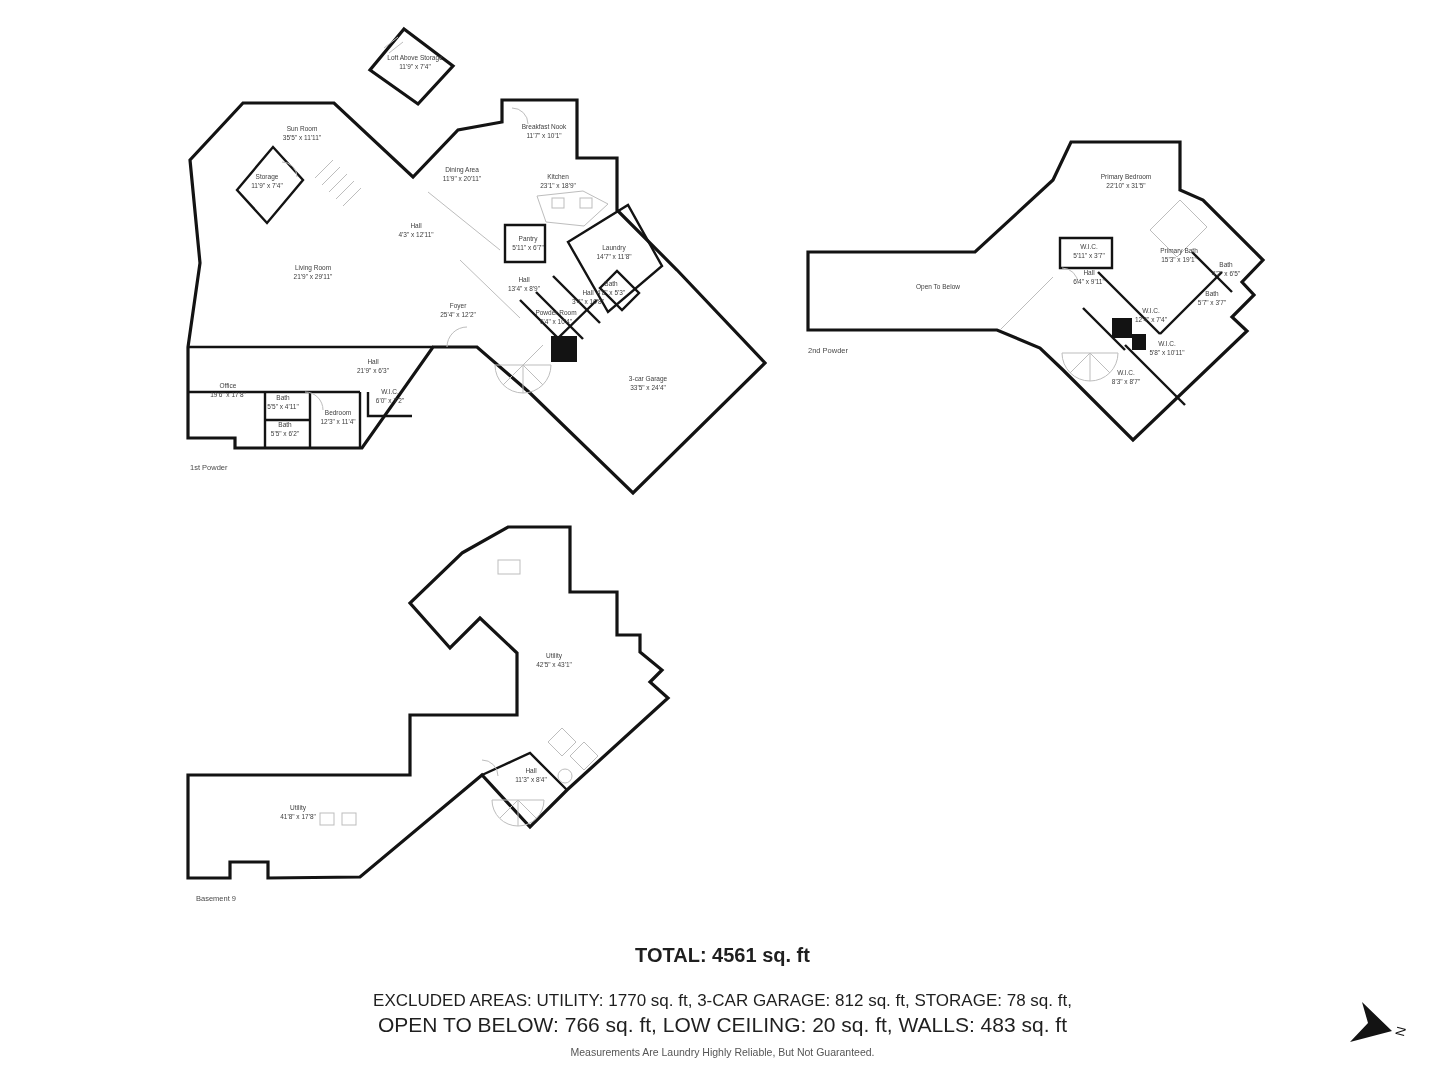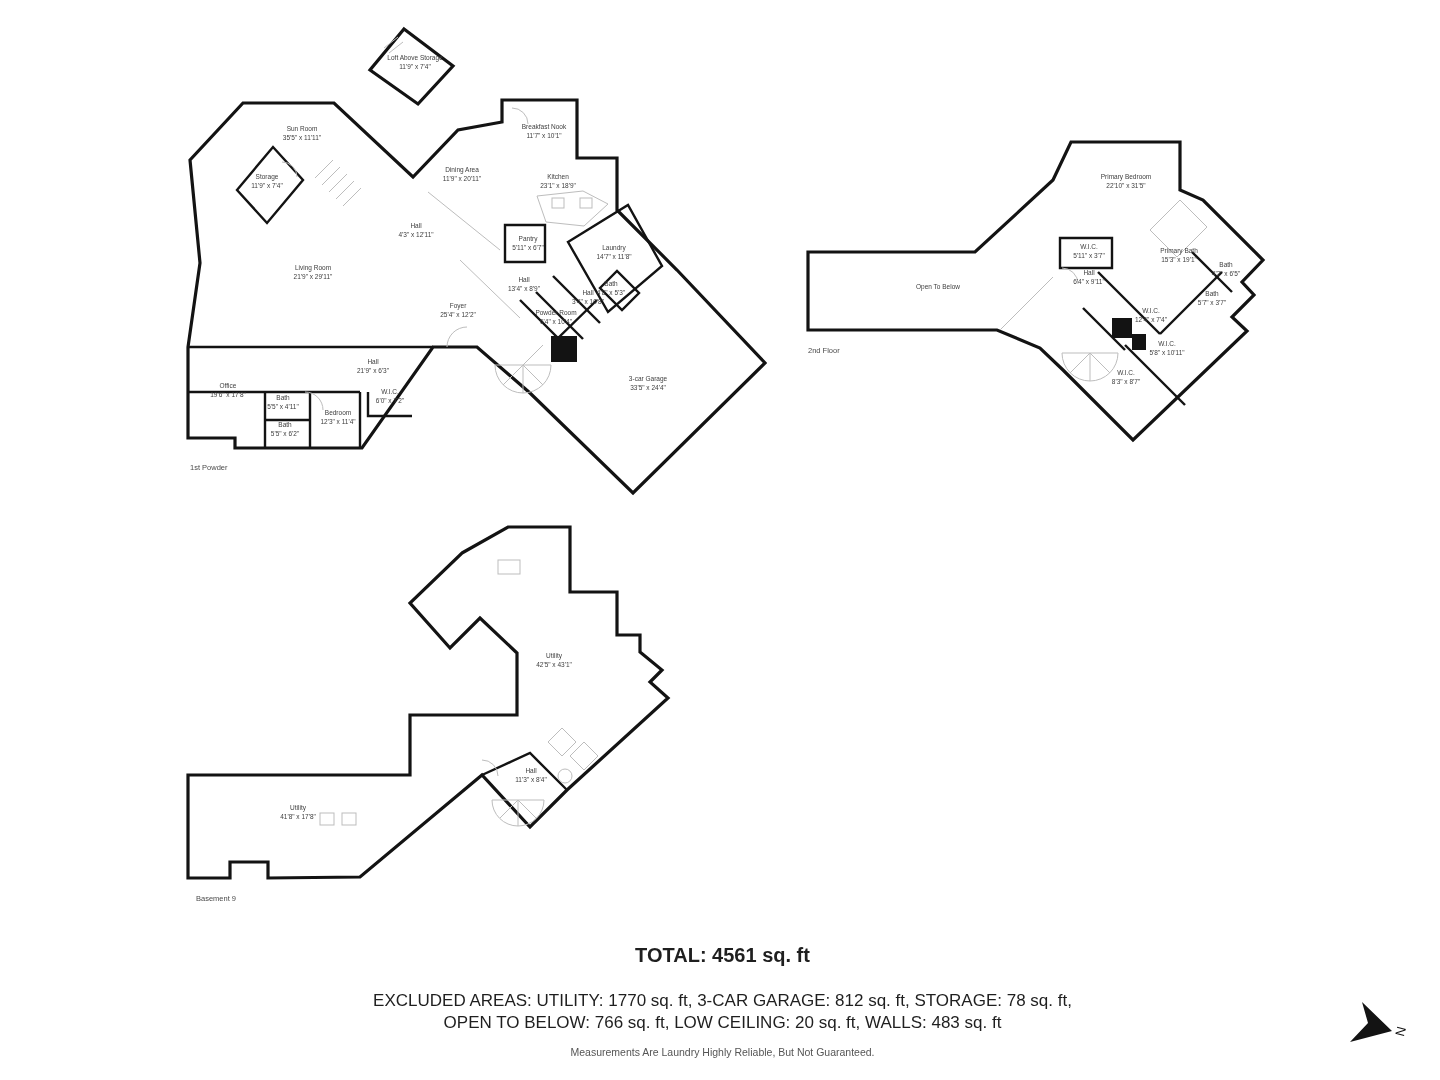--- a/index.html
+++ b/index.html
@@ -11,21 +11,21 @@
   .thin{fill:none;stroke:#bdbdbd;stroke-width:1;}
   .thinf{fill:#ffffff;stroke:#bdbdbd;stroke-width:1;}
   .fillb{fill:#131313;stroke:none;}
   .room-label{position:absolute;transform:translate(-50%,-50%);text-align:center;
         font-size:6.5px;line-height:1.35;color:#3d3d3d;white-space:nowrap;}
   .floor-tag{position:absolute;font-size:7.5px;color:#4a4a4a;white-space:nowrap;}
   .summary{position:absolute;left:0;right:4px;text-align:center;color:#1f1f1f;padding-left:9px;}
   #sum-total{top:944px;font-size:20px;font-weight:bold;}
   #sum-line1{top:969px;font-size:17px;}
   #sum-line2{top:991px;font-size:17px;}
-  #sum-line3{top:1013px;font-size:17px;text-align:center;}
+  #sum-line3{top:1013px;font-size:21px;text-align:center;}
   #disclaimer{top:1046px;font-size:10.5px;color:#555;}
   #north{position:absolute;left:1340px;top:992px;width:80px;height:70px;}
   #north-n{position:absolute;left:56px;top:32px;font-size:13px;color:#111;
         transform:rotate(105deg);transform-origin:center;}
 </style>
 </head>
 <body>
 
 <div id="page">
 
@@ -234,21 +234,21 @@
         <div>12'4" x 7'4"</div>
       </div>
       <div class="room-label" style="left: 1167px; top: 349px;">
         <div>W.I.C.</div>
         <div>5'8" x 10'11"</div>
       </div>
       <div class="room-label" style="left: 1126px; top: 378px;">
         <div>W.I.C.</div>
         <div>8'3" x 8'7"</div>
       </div>
-      <div class="floor-tag" style="left: 808px; top: 346px;">2nd Floor</div>
+      <div class="floor-tag" style="left: 808px; top: 346px;">2nd Powder</div>
       <div class="room-label" style="left: 554px; top: 661px;">
         <div>Utility</div>
         <div>42'5" x 43'1"</div>
       </div>
       <div class="room-label" style="left: 531px; top: 776px;">
         <div>Hall</div>
         <div>11'3" x 8'4"</div>
       </div>
       <div class="room-label" style="left: 298px; top: 813px;">
         <div>Utility</div>

